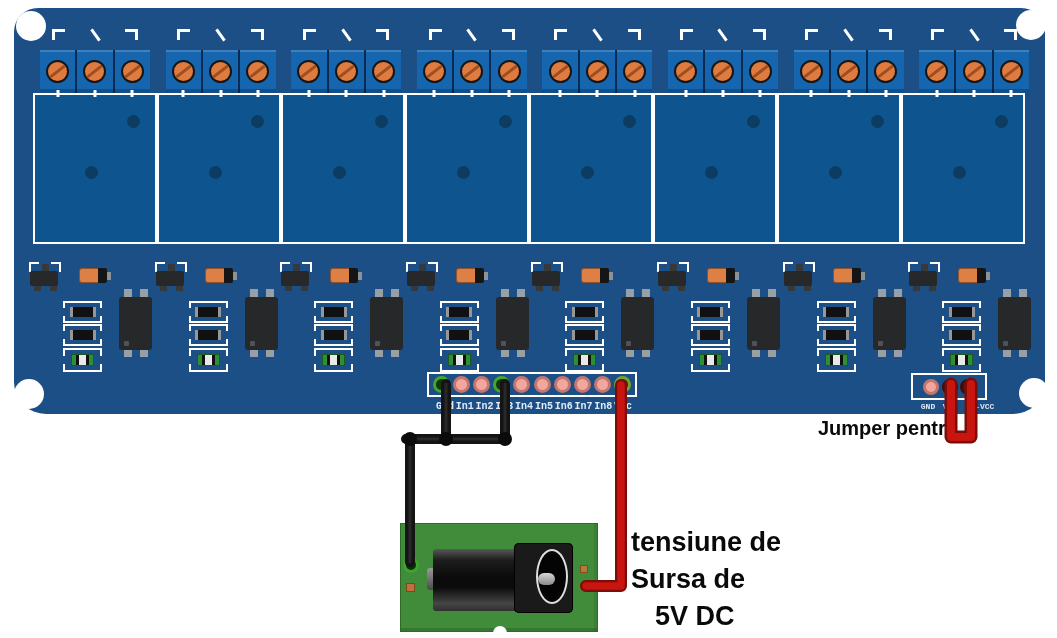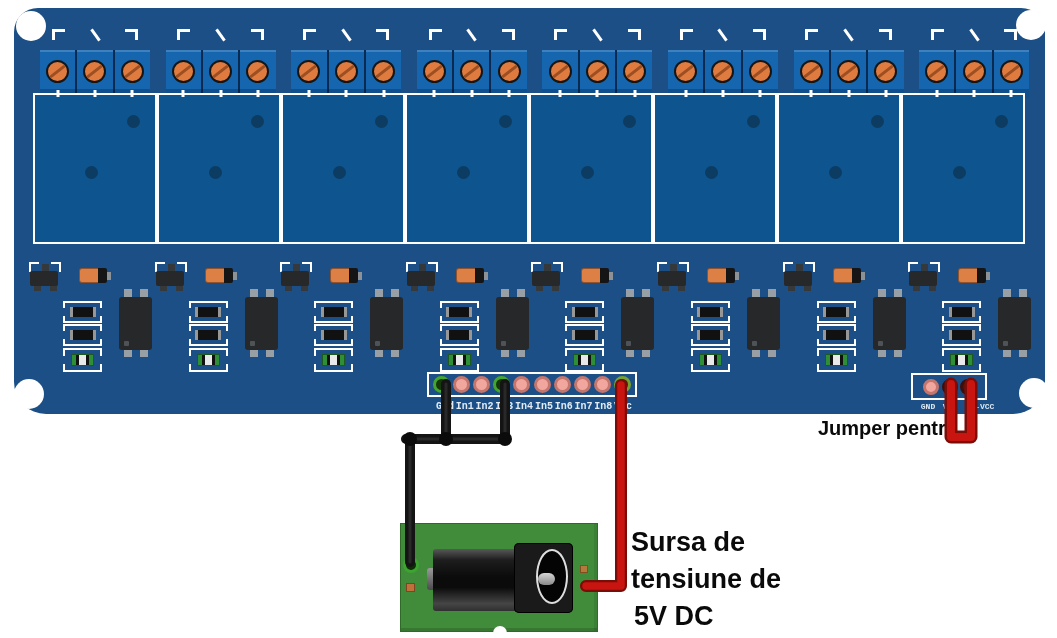--- a/index.html
+++ b/index.html
@@ -118,21 +118,21 @@
   .jack-pin{left:137px;top:49px;width:17px;height:12px;border-radius:6px;
          background:linear-gradient(180deg,#d6d6d6,#8a8a8a);}
 
   
   .wires{position:absolute;left:0;top:0;z-index:6;pointer-events:none;}
 
   
   .caption{position:absolute;color:#0a0a0a;font-weight:bold;z-index:5;}
   .jumper-caption{left:818px;top:415px;font-size:20px;line-height:26px;}
   .source-caption{left:631px;top:524px;font-size:27px;line-height:37px;}
-  .source-caption .l3{margin-left:3px;}
+  .source-caption .l3{margin-left:24px;}
 </style>
 </head>
 <body>
 
 <div class="stage">
 
   <div class="board">
     <div class="hole h-tl"></div>
     <div class="hole h-tr"></div>
     <div class="hole h-bl"></div>
@@ -665,18 +665,18 @@
     <path d="M621 385 L621 586 L586 586" fill="none" stroke="#c8150f" stroke-width="7.5" stroke-linecap="round" stroke-linejoin="round"></path>
 
     <path d="M951 384 L951 437 L971 437 L971 384" fill="none" stroke="#7a0d08" stroke-width="13" stroke-linecap="round" stroke-linejoin="round"></path>
     <path d="M951 384 L951 437 L971 437 L971 384" fill="none" stroke="#c8150f" stroke-width="8" stroke-linecap="round" stroke-linejoin="round"></path>
   </svg>
 
   <div class="caption jumper-caption">
     <div>Jumper pentru</div>
   </div>
   <div class="caption source-caption">
+    <div>tensiune de</div>
     <div>Sursa de</div>
-    <div>tensiune de</div>
     <div class="l3">5V DC</div>
   </div>
 
 </div>
 
 </body></html>

